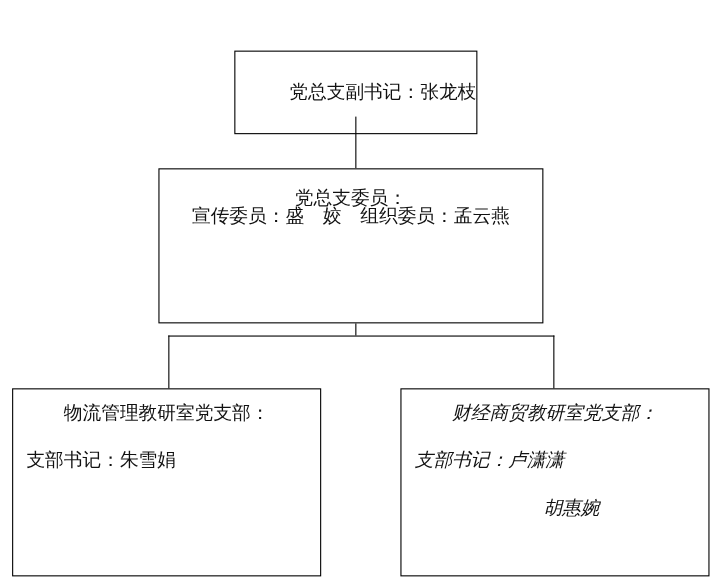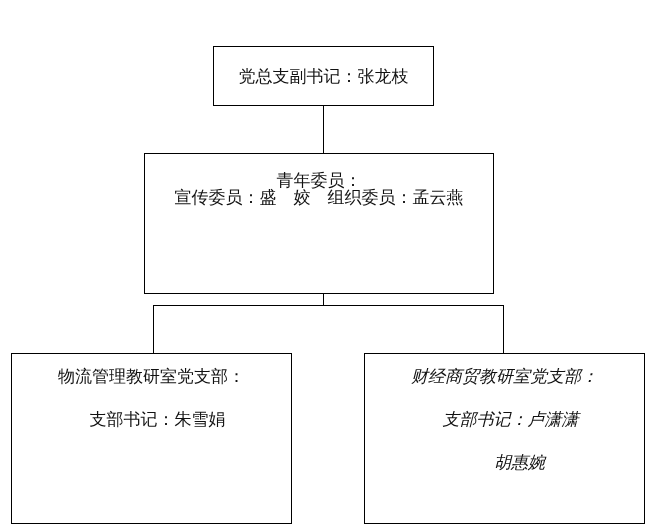--- a/index.html
+++ b/index.html
@@ -41,21 +41,22 @@
     color: #111111;
   }
   .txt-center { text-align: center; }
   .txt-left { text-align: left; }
 
   
   #node-vice-secretary {
     left: 213px;
     top: 46px;
     width: 221px;
-    height: 60px;
+    height: 76px;
+    align-items: flex-end;
   }
   #node-vice-secretary .txt { padding: 0 0 0 0; }
 
   
   #node-committee {
     left: 144px;
     top: 153px;
     width: 350px;
     height: 141px;
     justify-content: flex-start;
@@ -75,35 +76,35 @@
     left: 11px;
     width: 281px;
   }
   #node-branch-commerce {
     left: 364px;
     width: 281px;
     font-style: italic;
   }
   .node-branch .row + .row { margin-top: 26px; }
   .node-branch .row-indent { padding-left: 30px; }
-  .node-branch .row-body { padding-left: 12px; text-align: center; }
+  .node-branch .row-body { padding-left: 12px; }
 </style>
 </head>
 <body>
 
 <div id="chart-root">
 
   <div class="node" id="node-vice-secretary">
     <div class="txt txt-center">党总支副书记：张龙枝</div>
   </div>
 
   <div class="line line-v" style="left:323px; top:106px; height:47px;"></div>
 
   <div class="node" id="node-committee">
-    <div class="txt txt-center row">青年委员：</div>
+    <div class="txt txt-center row">党总支委员：</div>
     <div class="txt txt-center row">宣传委员：盛　姣　组织委员：孟云燕</div>
   </div>
 
   <div class="line line-v" style="left:323px; top:294px; height:11px;"></div>
   <div class="line line-h" style="left:153px; top:305px; width:351px;"></div>
   <div class="line line-v" style="left:153px; top:305px; height:49px;"></div>
   <div class="line line-v" style="left:503px; top:305px; height:49px;"></div>
 
   <div class="node node-branch" id="node-branch-logistics">
     <div class="txt txt-center row">物流管理教研室党支部：</div>

